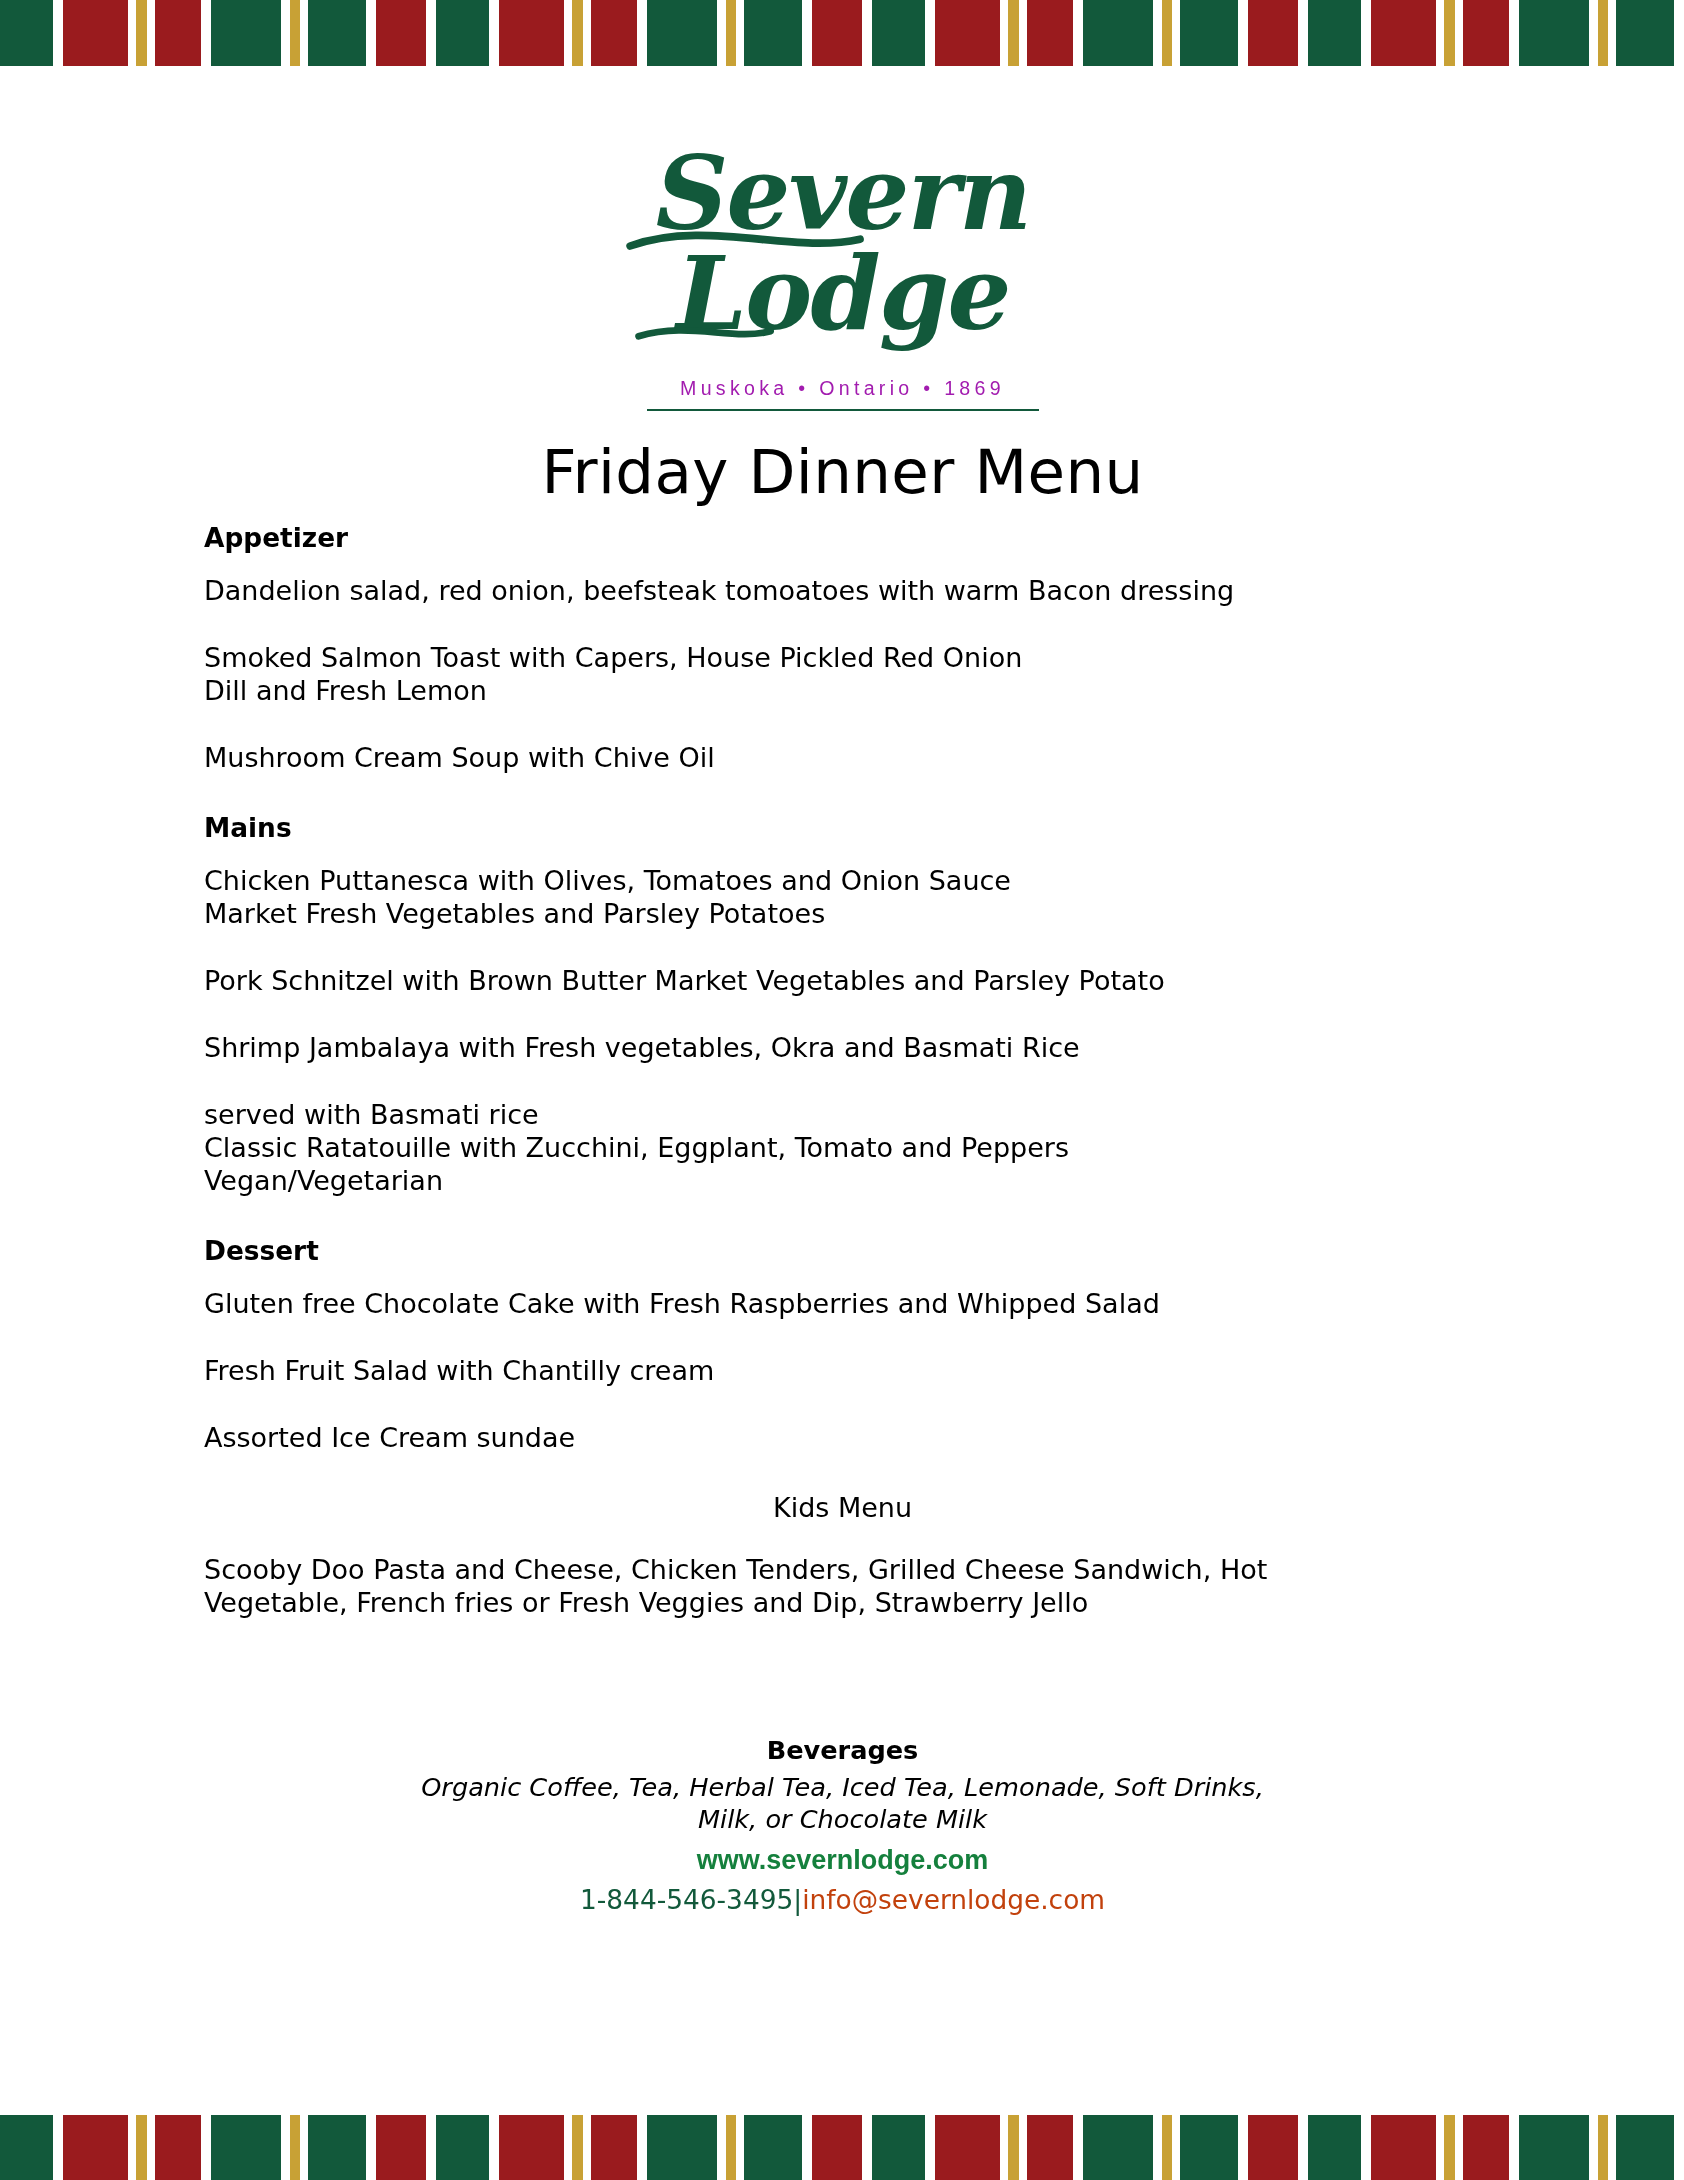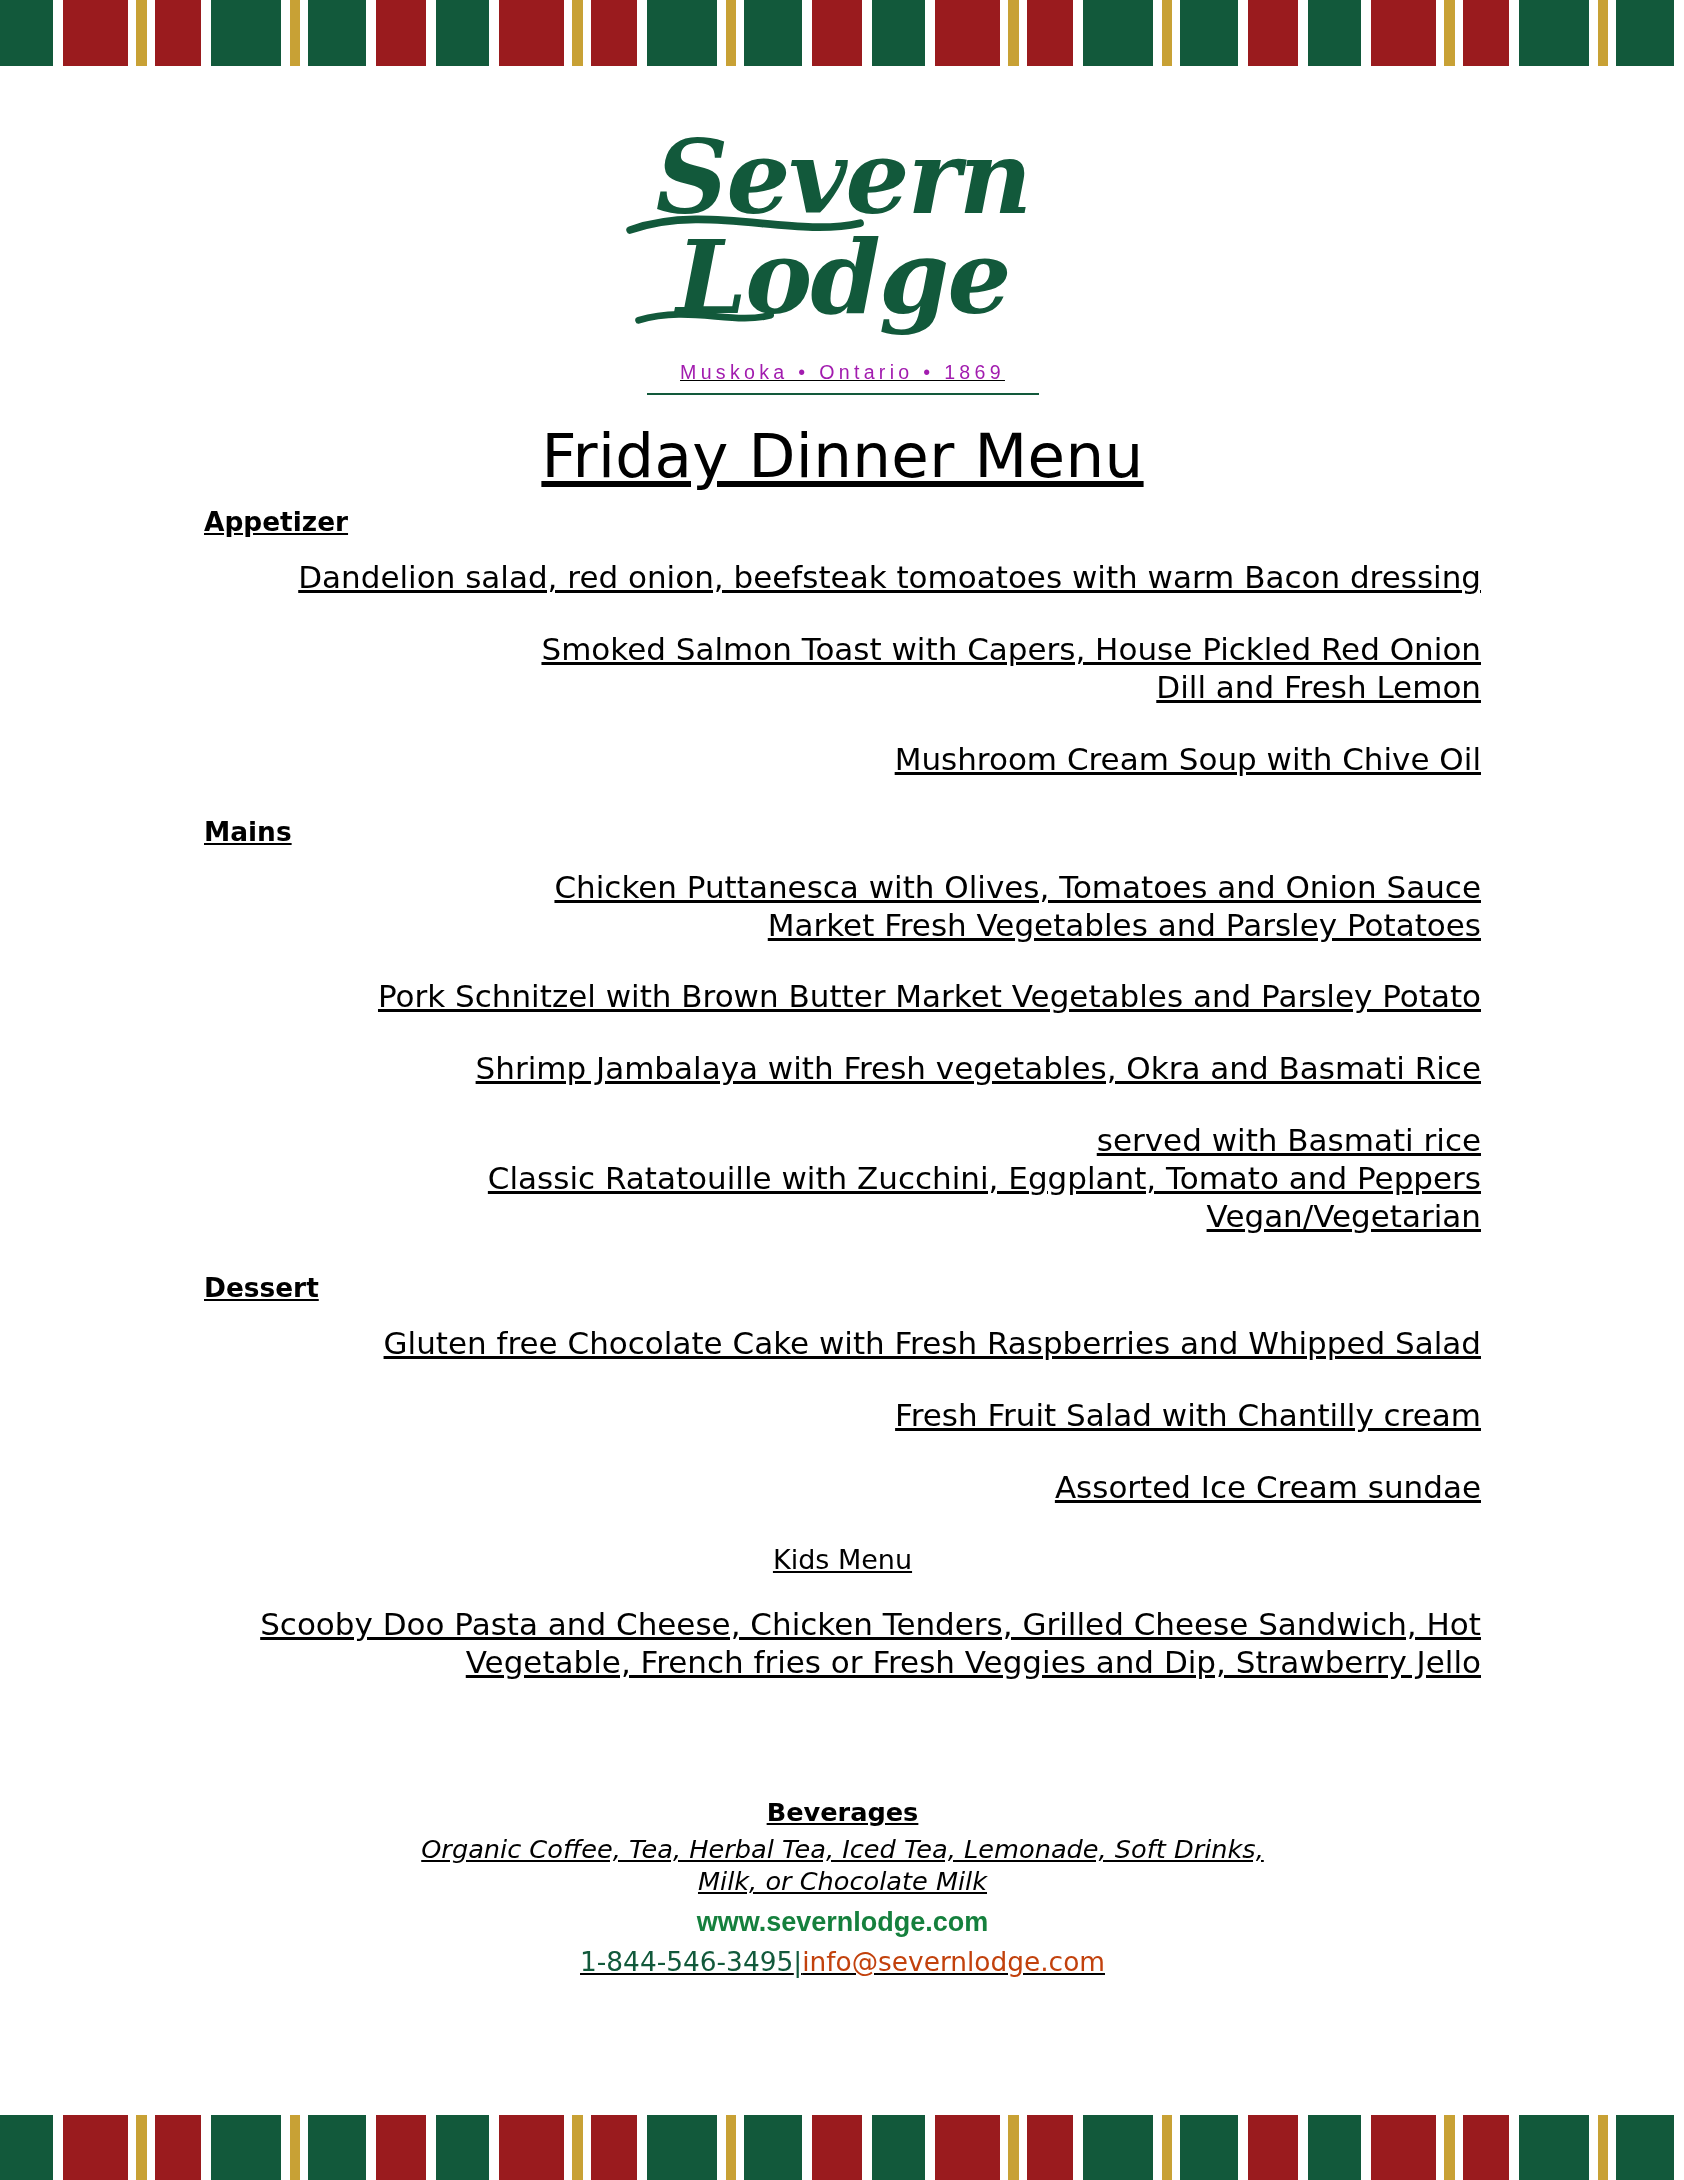--- a/index.html
+++ b/index.html
@@ -49,22 +49,21 @@
         #12593b 308px, #12593b 366px,
         #ffffff 366px, #ffffff 376px,
         #9a1b1e 376px, #9a1b1e 426px,
         #ffffff 426px, #ffffff 436px
       );
     background-size: 436px 100%;
   }
 
   
   .page {
-    padding: 0 204px;
-    text-decoration: underline;
+    padding: 16px 204px;
   }
 
   .logo-wrap {
     text-align: center;
     padding-top: 36px;
   }
   .logo-svg { display: block; margin: 0 auto; }
 
   .tagline {
     text-align: center;
@@ -92,22 +91,22 @@
 
   .section-heading {
     text-align: left;
     font-size: 26.4px;
     font-weight: bold;
     margin: 0 0 22px 0;
   }
   .section-heading.spaced-top { margin-top: 37px; }
 
   .item {
-    text-align: right;
-    font-size: 31px;
+    text-align: left;
+    font-size: 27px;
     line-height: 1.22;
     margin: 0 0 34px 0;
   }
   .item:last-child { margin-bottom: 0; }
   .item .line { display: block; }
 
   .kids-heading {
     text-align: center;
     font-size: 27px;
     margin: 37px 0 31px 0;

